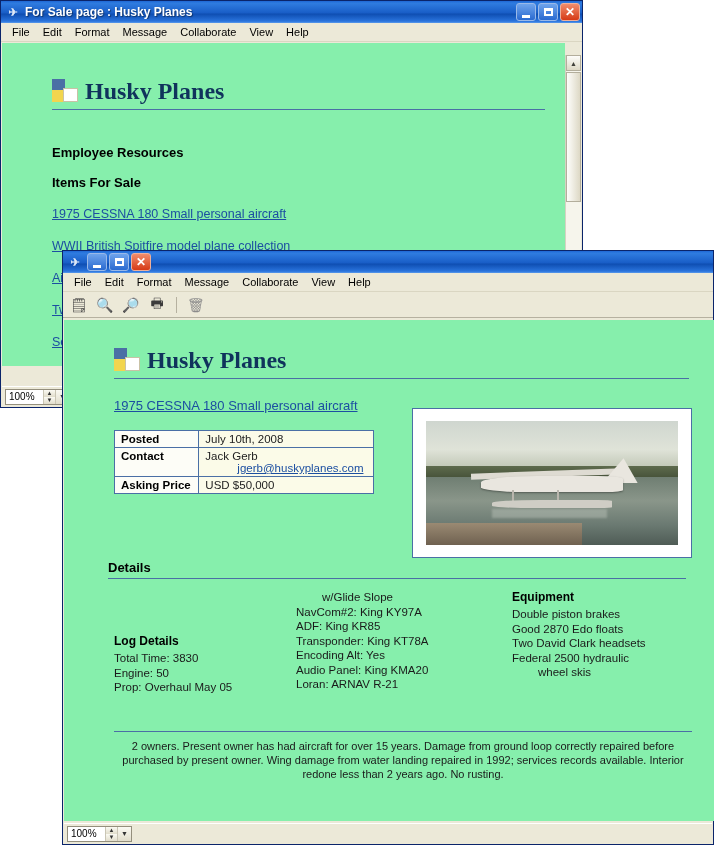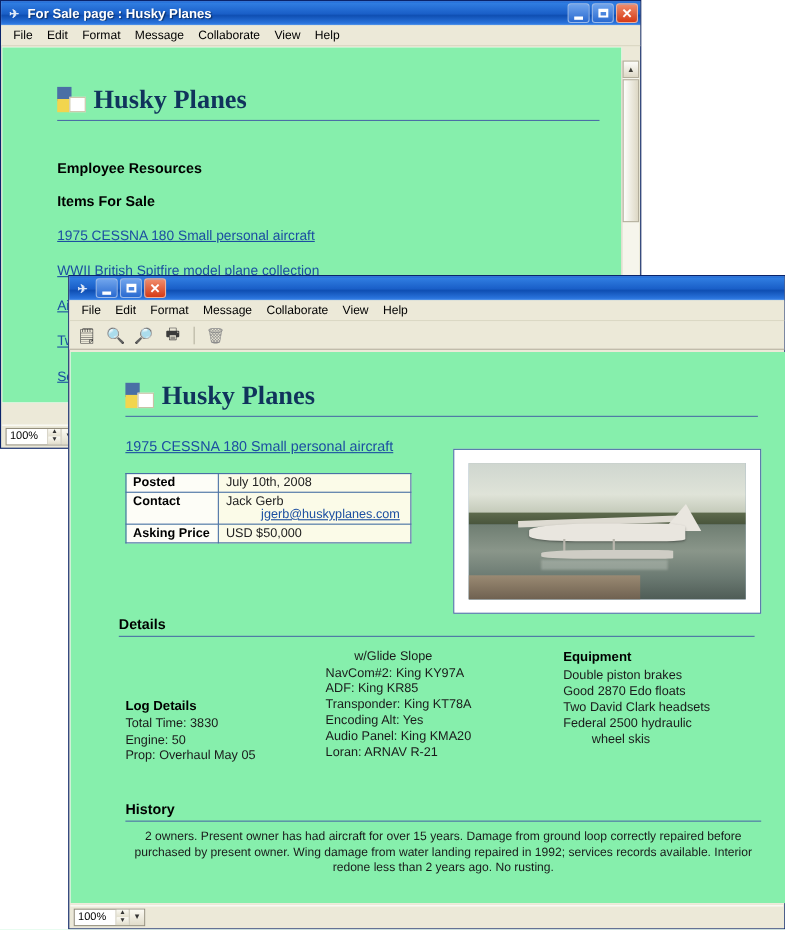--- a/index.html
+++ b/index.html
@@ -602,21 +602,20 @@
         <div style="position:absolute; left:448px; top:270px; width:190px;">
           <div class="col-head">Equipment</div>
           <div class="body-txt">Double piston brakes</div>
           <div class="body-txt">Good 2870 Edo floats</div>
           <div class="body-txt">Two David Clark headsets</div>
           <div class="body-txt">Federal 2500 hydraulic</div>
           <div class="body-txt indent">wheel skis</div>
         </div>
 
         <div style="position:absolute; left:50px; top:408px; width:578px;">
-          <div class="details-head">History</div>
           <div class="rule" style="margin-top:3px;"></div>
           <div class="hist-txt" style="margin-top:7px;text-align:center;">2 owners. Present owner has had aircraft for over 15 years. Damage from ground loop correctly repaired before purchased by present owner. Wing damage from water landing repaired in 1992; services records available. Interior redone less than 2 years ago. No rusting.</div>
         </div>
 
       </div>
     </div>
 
     <div class="statusbar" style="bottom:1px;">
       <div class="zoom-box">
         <div class="zl">100%</div>

